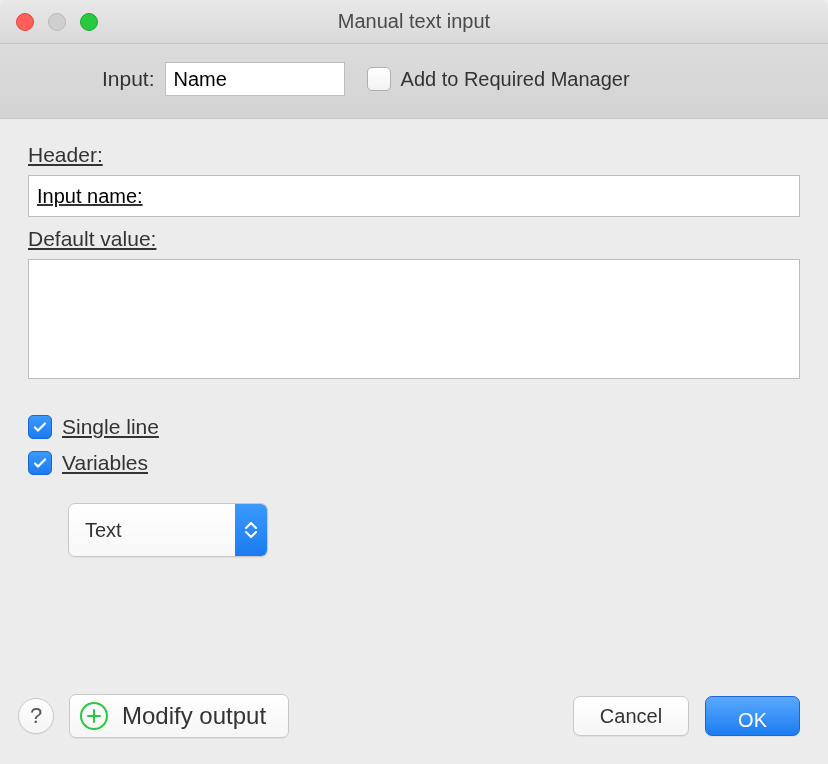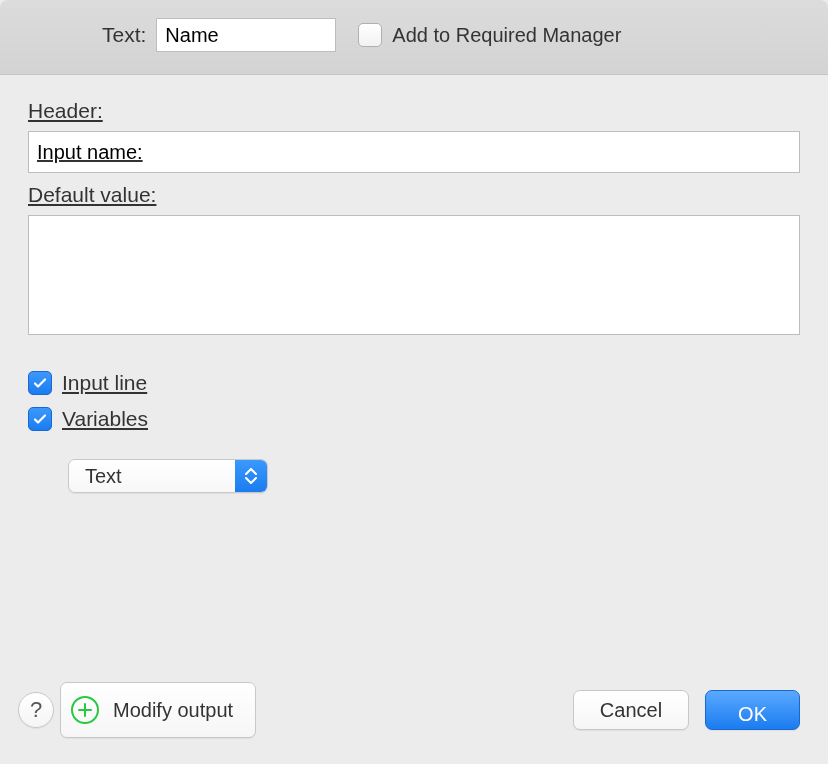--- a/index.html
+++ b/index.html
@@ -149,21 +149,21 @@
       color: #333;
     }
     .mac-select-wrap {
       margin-left: 40px;
       margin-top: 16px;
       position: relative;
       display: inline-block;
     }
     .mac-select {
       width: 200px;
-      height: 34px;
+      height: 54px;
       border: 1px solid #c8c8c8;
       border-radius: 7px;
       background: linear-gradient(to bottom, #ffffff, #f7f7f7);
       display: flex;
       align-items: center;
       padding-left: 16px;
       font-size: 20px;
       color: #333;
       position: relative;
       cursor: pointer;
@@ -198,29 +198,29 @@
       background: linear-gradient(to bottom, #ffffff, #f5f5f5);
       display: inline-flex;
       align-items: center;
       justify-content: center;
       font-size: 22px;
       color: #555;
       cursor: pointer;
       box-shadow: 0 1px 1px rgba(0,0,0,0.06);
     }
     .modify-output-button {
-      margin-left: 6px;
-      height: 56px;
+      margin-left: 15px;
+      height: 44px;
       padding: 0 22px 0 10px;
       border: 1px solid #c8c8c8;
       border-radius: 7px;
       background: linear-gradient(to bottom, #ffffff, #f6f6f6);
       display: inline-flex;
       align-items: center;
-      font-size: 20px;
+      font-size: 24px;
       color: #333;
       cursor: pointer;
       box-shadow: 0 1px 1px rgba(0,0,0,0.06);
     }
     .plus-icon {
       width: 28px;
       height: 28px;
       border-radius: 50%;
       border: 2px solid #28c840;
       display: inline-flex;
@@ -247,23 +247,31 @@
       color: #fff;
       padding: 12px 32px;
     }
     .footer .mac-button { margin-left: 16px; }
   </style>
 </head>
 <body>
 
 <div class="window">
 
+  <div class="titlebar">
+    <div class="traffic-lights">
+      <div class="traffic-light tl-close"></div>
+      <div class="traffic-light tl-min"></div>
+      <div class="traffic-light tl-max"></div>
+    </div>
+    <div class="title">Manual text input</div>
+  </div>
 
   <div class="header-bar">
-    <span class="name-label">Text:</span>
+    <span class="name-label">Input:</span>
     <input class="name-input" type="text" value="Name" style="">
     <label class="checkbox-wrap">
       <span class="mac-checkbox">
         
       </span>
       <span>Add to Required Manager</span>
     </label>
   </div>
 
   <div class="body-area">
@@ -273,21 +281,21 @@
     <div class="field-label gap-medium">Default value:</div>
     <textarea class="textarea-input" style=""></textarea>
 
     <div class="gap-large">
       <div class="checkbox-row">
         <span class="mac-checkbox checked">
           <svg viewBox="0 0 16 16">
               <path d="M3 8.5l3 3 7-7" stroke="#fff" stroke-width="2.2" fill="none" stroke-linecap="round" stroke-linejoin="round"></path>
             </svg>
         </span>
-        <span class="label">Input line</span>
+        <span class="label">Single line</span>
       </div>
       <div class="checkbox-row">
         <span class="mac-checkbox checked">
           <svg viewBox="0 0 16 16">
               <path d="M3 8.5l3 3 7-7" stroke="#fff" stroke-width="2.2" fill="none" stroke-linecap="round" stroke-linejoin="round"></path>
             </svg>
         </span>
         <span class="label">Variables</span>
       </div>
 

